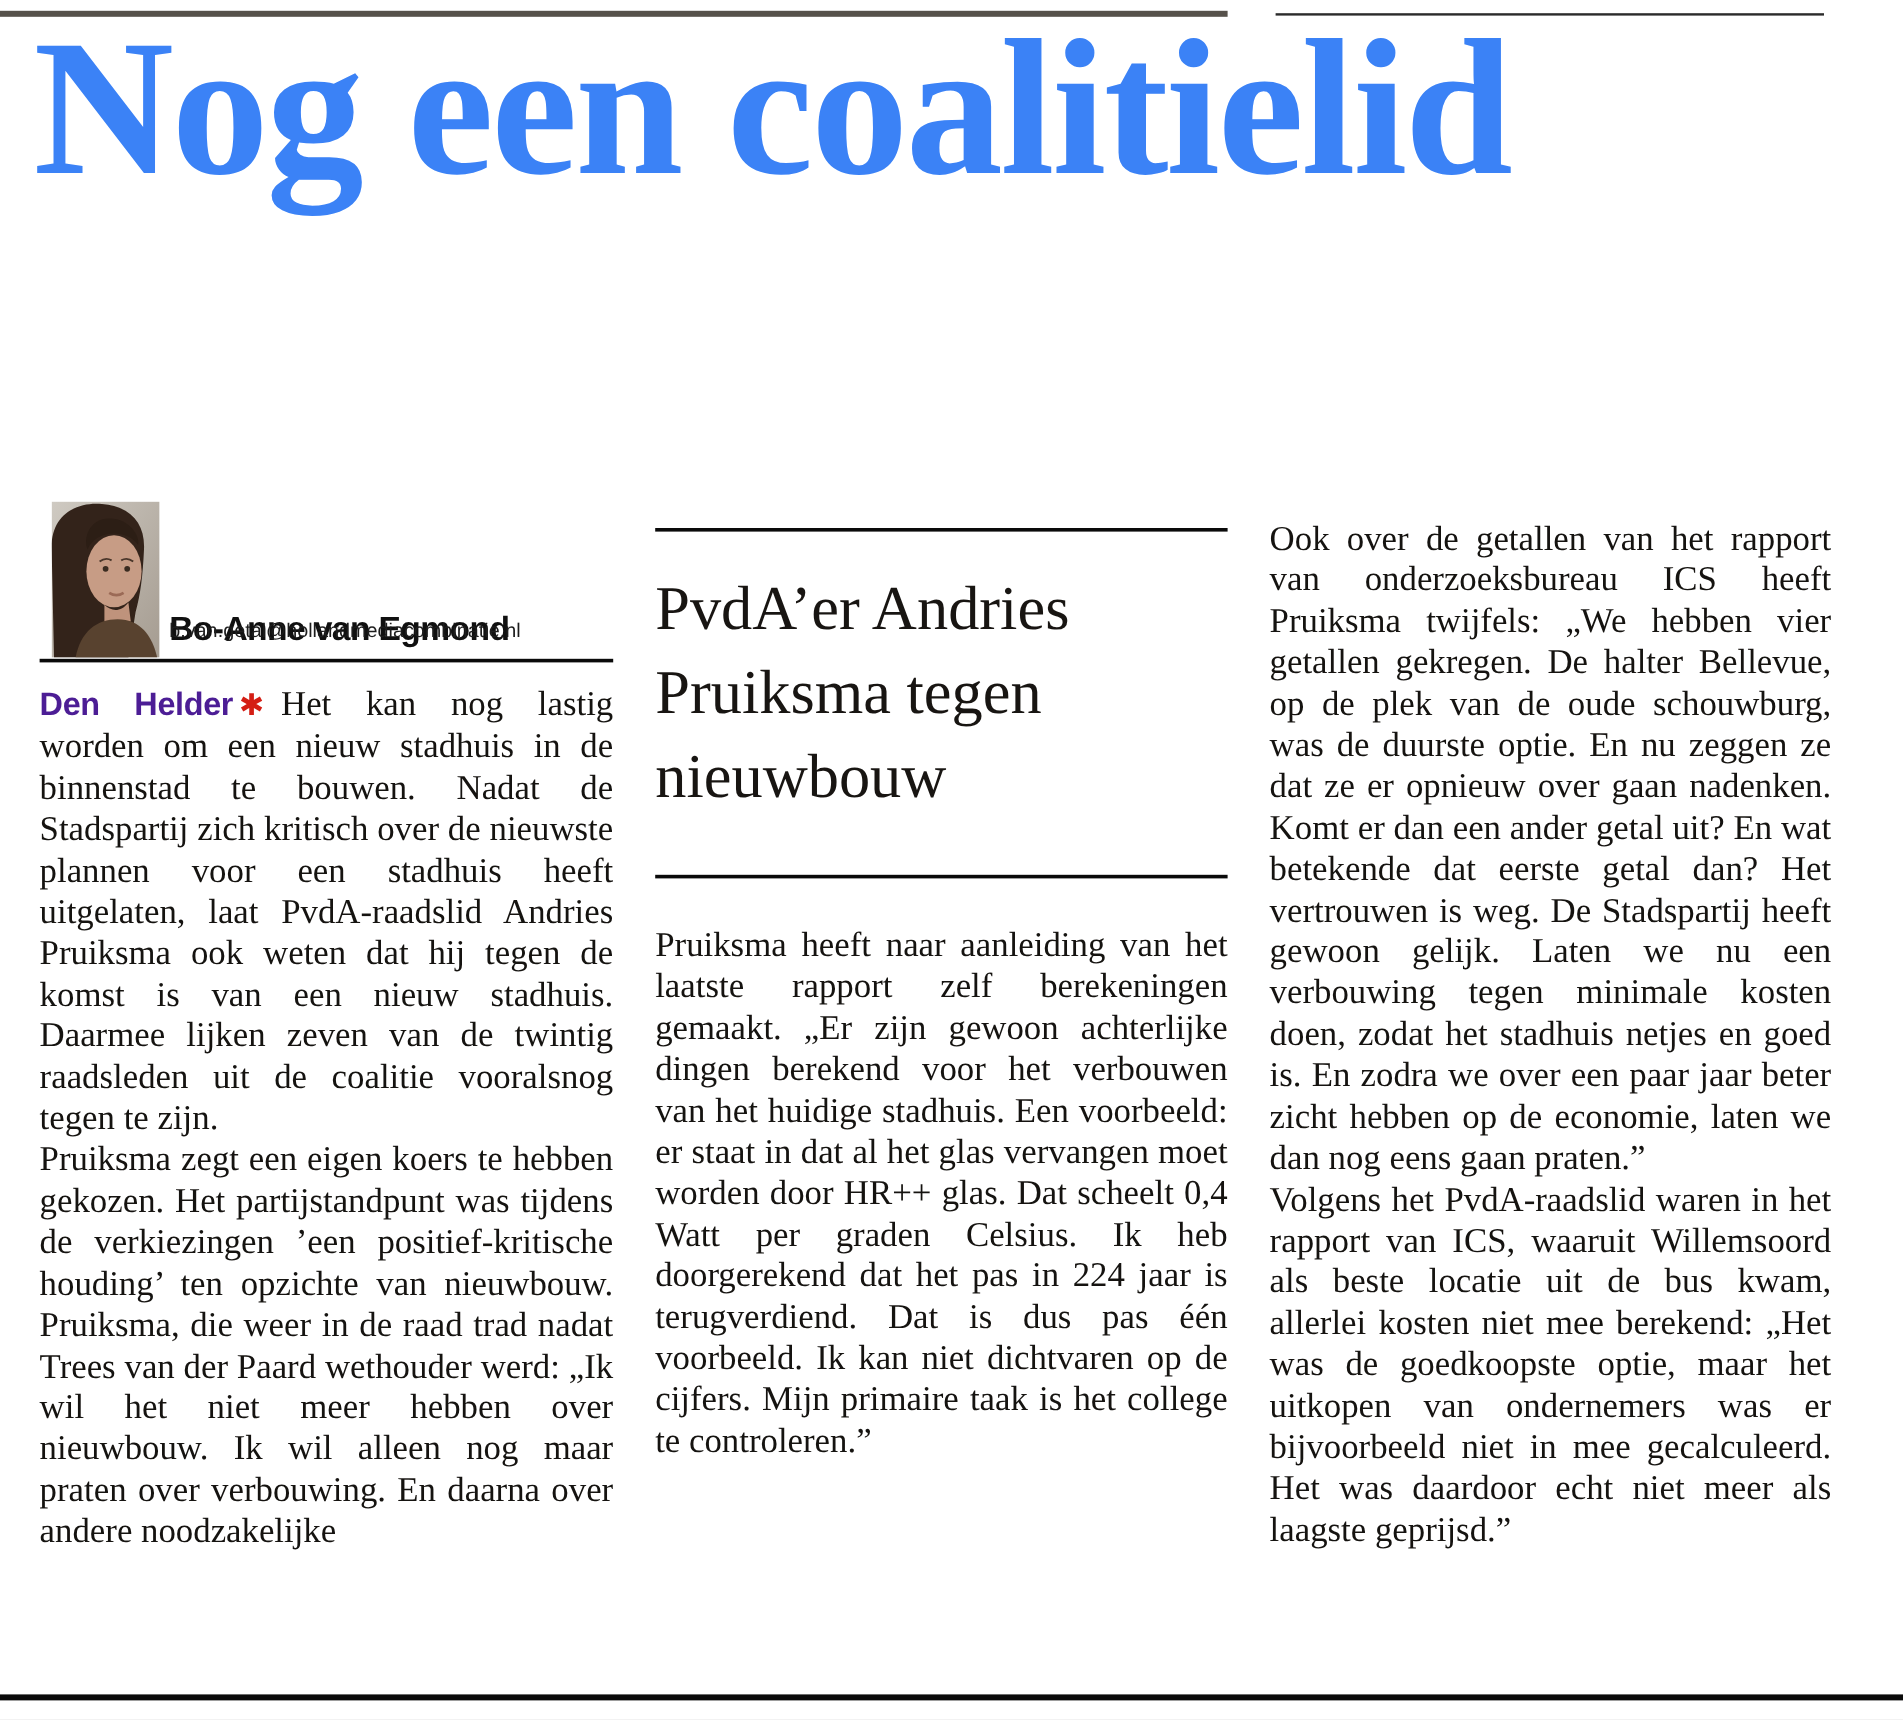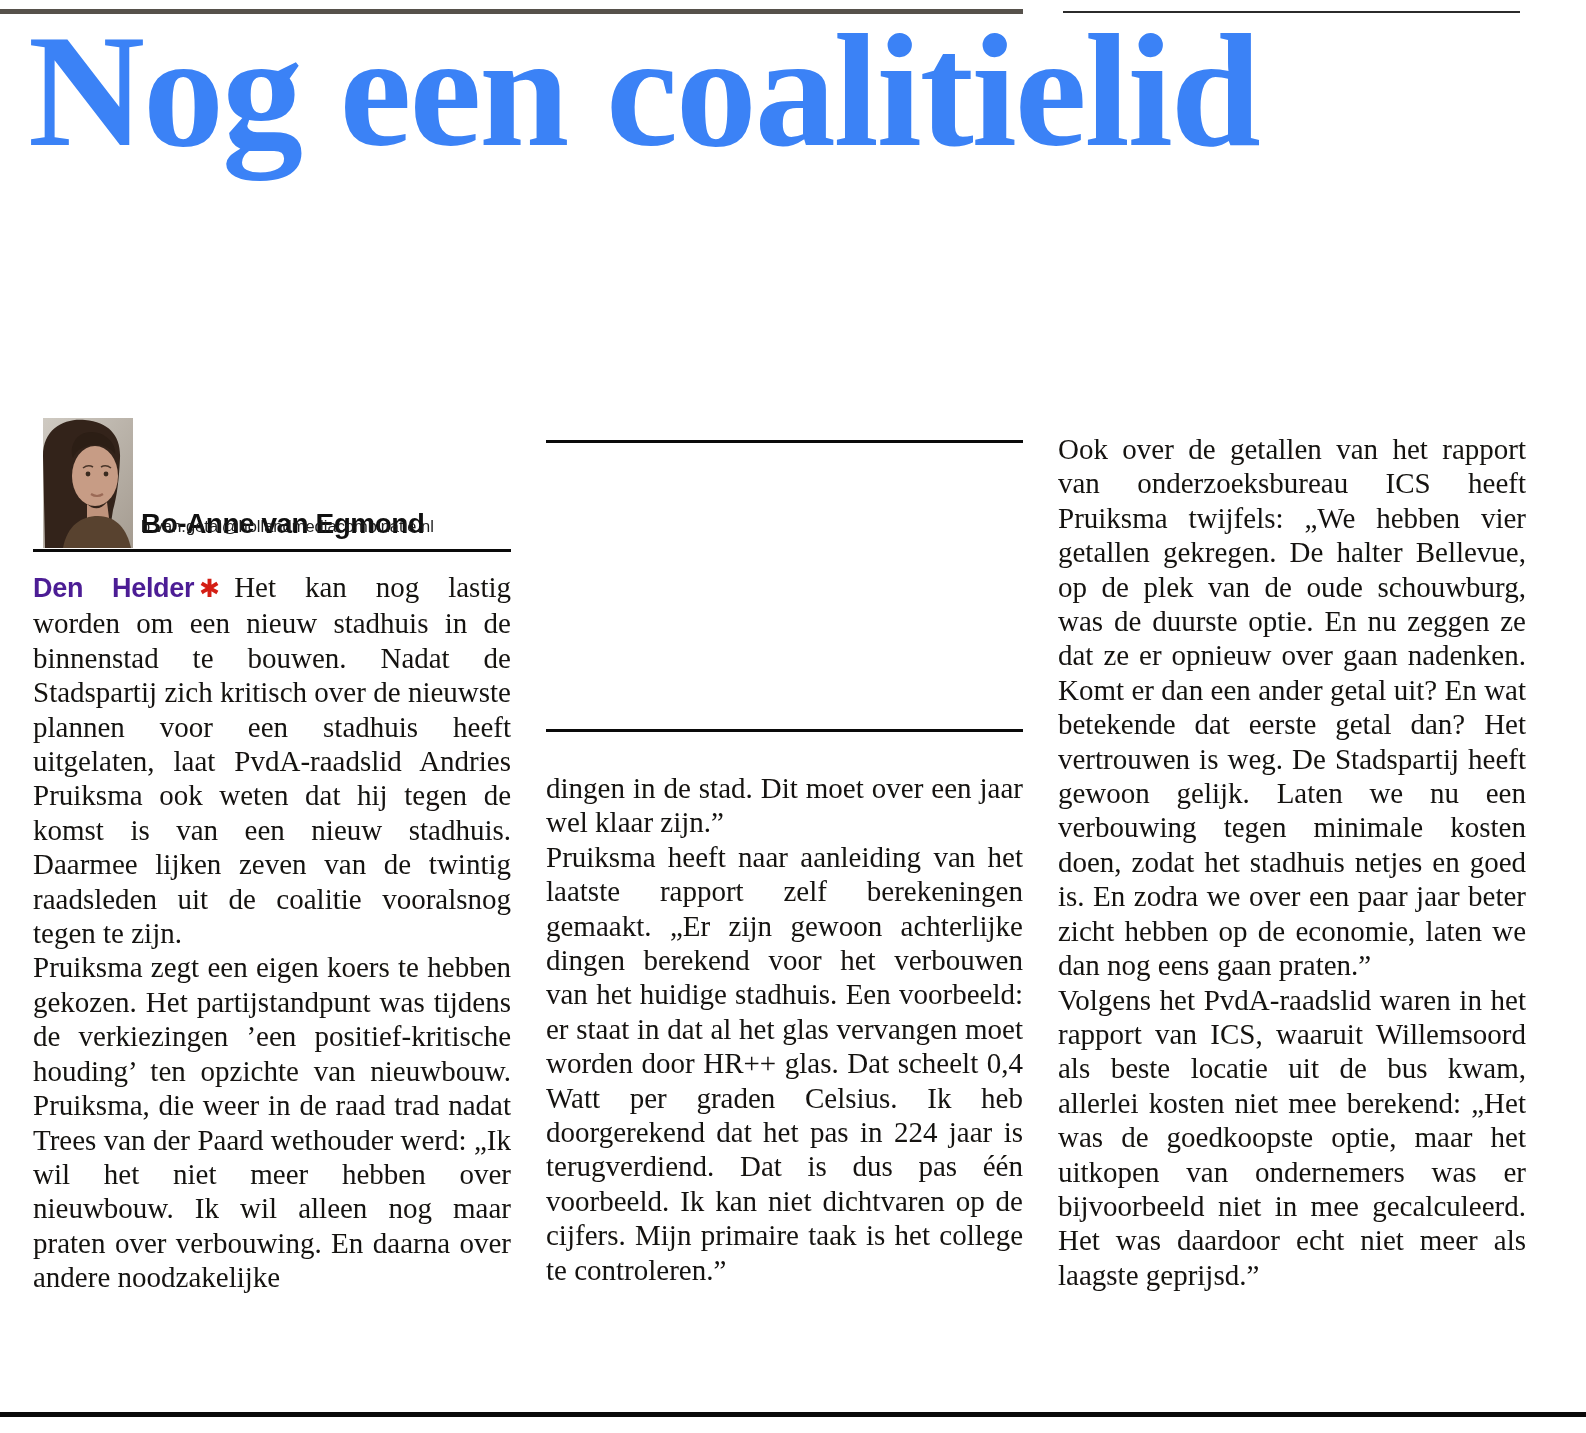--- a/index.html
+++ b/index.html
@@ -98,24 +98,24 @@
   <div class="author">Bo-Anne van Egmond</div>
   <div class="email">b.van.getal@hollandmediacombinatie.nl</div>
   <div class="rule" id="byline-rule"></div>
 
   <div class="col" id="col1">
     <p><span class="dateline">Den Helder</span><span class="asterisk">✱</span><span>Het kan nog lastig worden om een nieuw stadhuis in de binnenstad te bouwen. Nadat de Stadspartij zich kritisch over de nieuwste plannen voor een stadhuis heeft uitgelaten, laat PvdA-raadslid Andries Pruiksma ook weten dat hij tegen de komst is van een nieuw stadhuis. Daarmee lijken zeven van de twintig raadsleden uit de coalitie vooralsnog tegen te zijn.</span></p>
     <p>Pruiksma zegt een eigen koers te hebben gekozen. Het partijstandpunt was tijdens de verkiezingen ’een positief-kritische houding’ ten opzichte van nieuwbouw. Pruiksma, die weer in de raad trad nadat Trees van der Paard wethouder werd: „Ik wil het niet meer hebben over nieuwbouw. Ik wil alleen nog maar praten over verbouwing. En daarna over andere noodzakelijke</p>
   </div>
 
   <div class="rule" id="subhead-rule-top"></div>
+  <h2 class="subhead">PvdA’er Andries Pruiksma tegen nieuwbouw</h2>
   <div class="rule" id="subhead-rule-bottom"></div>
 
   <div class="col" id="col2">
-    <p>dingen in de stad. Dit moet over een jaar wel klaar zijn.”</p>
     <p>Pruiksma heeft naar aanleiding van het laatste rapport zelf berekeningen gemaakt. „Er zijn gewoon achterlijke dingen berekend voor het verbouwen van het huidige stadhuis. Een voorbeeld: er staat in dat al het glas vervangen moet worden door HR++ glas. Dat scheelt 0,4 Watt per graden Celsius. Ik heb doorgerekend dat het pas in 224 jaar is terugverdiend. Dat is dus pas één voorbeeld. Ik kan niet dichtvaren op de cijfers. Mijn primaire taak is het college te controleren.”</p>
   </div>
 
   <div class="col" id="col3">
     <p>Ook over de getallen van het rapport van onderzoeksbureau ICS heeft Pruiksma twijfels: „We hebben vier getallen gekregen. De halter Bellevue, op de plek van de oude schouwburg, was de duurste optie. En nu zeggen ze dat ze er opnieuw over gaan nadenken. Komt er dan een ander getal uit? En wat betekende dat eerste getal dan? Het vertrouwen is weg. De Stadspartij heeft gewoon gelijk. Laten we nu een verbouwing tegen minimale kosten doen, zodat het stadhuis netjes en goed is. En zodra we over een paar jaar beter zicht hebben op de economie, laten we dan nog eens gaan praten.”</p>
     <p>Volgens het PvdA-raadslid waren in het rapport van ICS, waaruit Willemsoord als beste locatie uit de bus kwam, allerlei kosten niet mee berekend: „Het was de goedkoopste optie, maar het uitkopen van ondernemers was er bijvoorbeeld niet in mee gecalculeerd. Het was daardoor echt niet meer als laagste geprijsd.”</p>
   </div>
 
   <div class="rule" id="bottom-rule"></div>
 

